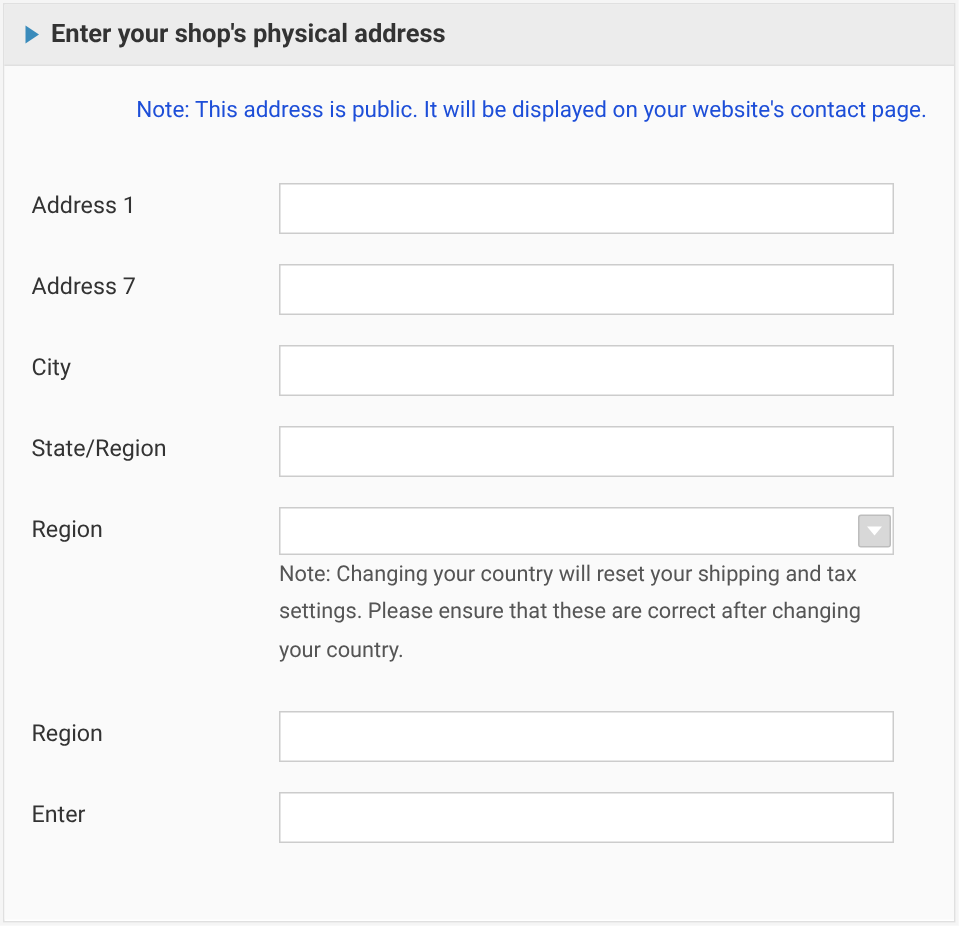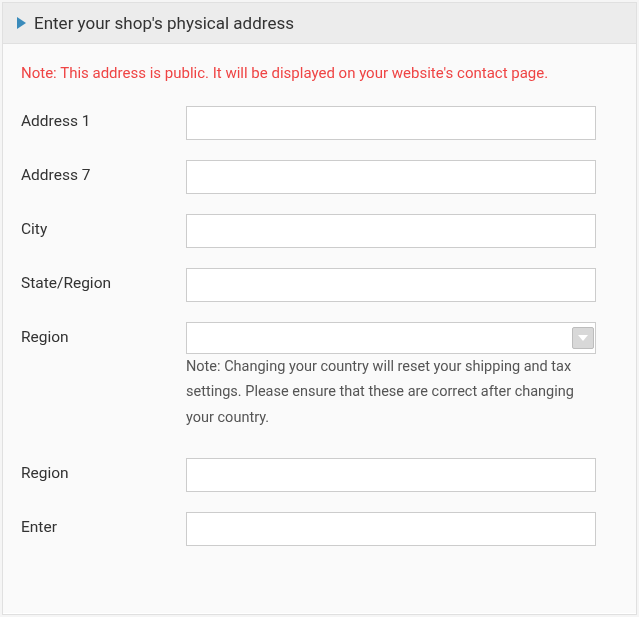--- a/index.html
+++ b/index.html
@@ -31,32 +31,33 @@
     .panel-header .triangle {
       width: 0;
       height: 0;
       border-top: 6px solid transparent;
       border-bottom: 6px solid transparent;
       border-left: 9px solid #3a8bbb;
       flex-shrink: 0;
     }
     .panel-header h2 {
       font-size: 17px;
-      font-weight: 400;
+      font-weight: 700;
       color: #333;
     }
     .panel-body {
       padding: 20px 18px;
       background: #fafafa;
       height: calc(100% - 42px);
     }
     .note {
       font-size: 15px;
-      color: #ef4444;
-      margin-bottom: 24px;
+      color: #1d4ed8;
+      margin-bottom: 40px;
+      text-align: right;
     }
     .form-row {
       display: flex;
       align-items: flex-start;
       margin-bottom: 20px;
     }
     .form-row .label {
       width: 165px;
       flex-shrink: 0;
       font-size: 15.5px;

